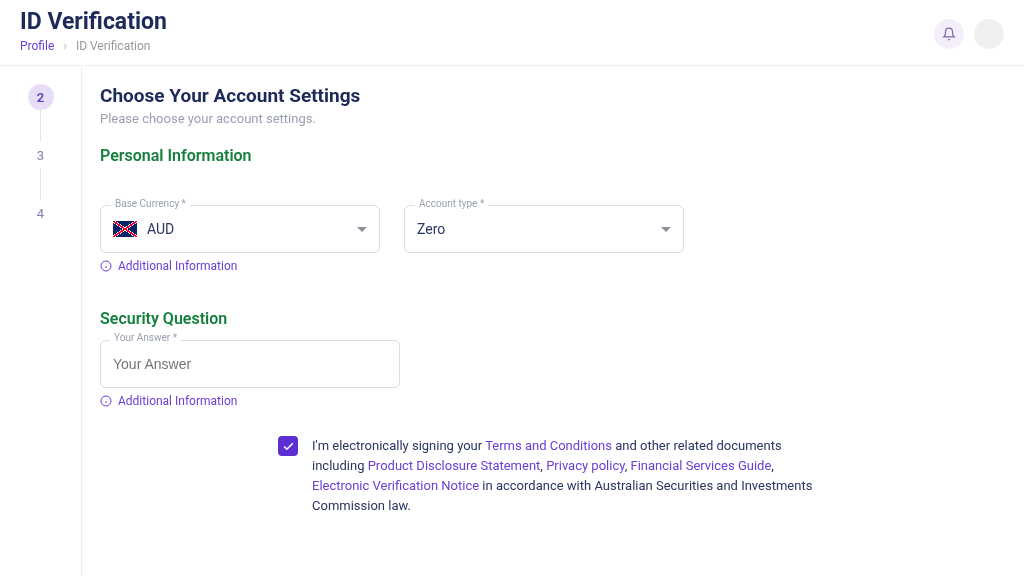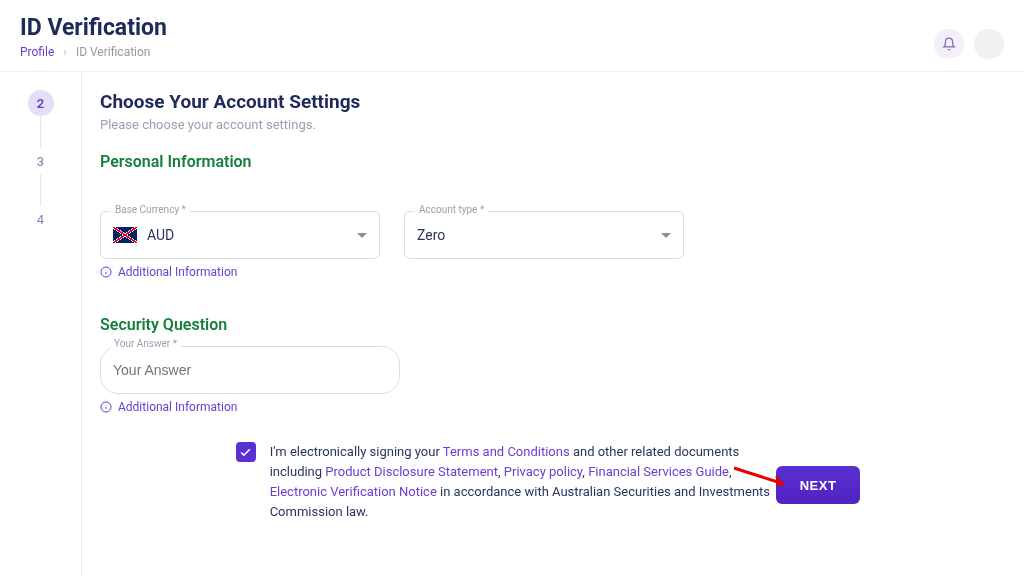--- a/index.html
+++ b/index.html
@@ -6,24 +6,24 @@
   body {
     font-family: -apple-system, BlinkMacSystemFont, "Segoe UI", Roboto, "Helvetica Neue", Arial, sans-serif;
     background: #fff;
     color: #1e2a5a;
     font-size: 14px;
     width: 1024px;
     height: 576px;
     overflow: hidden;
   }
   .header {
-    padding: 14px 20px 12px 20px;
+    padding: 8px 20px 12px 20px;
     border-bottom: 1px solid #eee;
     display: flex;
-    align-items: flex-end;
+    align-items: center;
     justify-content: space-between;
   }
   .header-left h1 {
     font-size: 23px;
     font-weight: 700;
     color: #1e2a5a;
     margin-bottom: 4px;
   }
   .breadcrumb {
     font-size: 12px;
@@ -153,21 +153,21 @@
       linear-gradient(to bottom left,  transparent 45%, #fff 45%, #fff 55%, transparent 55%);
   }
   .flag::after {
     background:
       linear-gradient(to bottom right, transparent 47%, #E4002B 47%, #E4002B 53%, transparent 53%),
       linear-gradient(to bottom left,  transparent 47%, #E4002B 47%, #E4002B 53%, transparent 53%);
   }
 
   .text-input {
     border: 1px solid #dcdce3;
-    border-radius: 18px;
+    border-radius: 6px;
     height: 48px;
     padding: 0 12px;
     font-size: 14px;
     color: #2a3560;
     outline: none;
     width: 100%;
   }
   .text-field {
     position: relative;
   }
@@ -322,23 +322,16 @@
       <div class="consent-left">
         <div class="checkbox">
           <svg viewBox="0 0 24 24">
               <polyline points="20 6 9 17 4 12"></polyline>
             </svg>
         </div>
         <div class="consent-text">
           <span>I'm electronically signing your </span><a>Terms and Conditions</a><span> and other related documents including </span><a>Product Disclosure Statement</a><span>, </span><a>Privacy policy</a><span>, </span><a>Financial Services Guide</a><span>, </span><a>Electronic Verification Notice</a><span> in accordance with Australian Securities and Investments Commission law.</span>
         </div>
       </div>
-      <div style="display:flex;flex-direction:column;align-items:flex-end;position:relative;">
-        <svg class="arrow-annot" width="70" height="30" style="position:absolute;right:58px;top:20px" viewBox="0 0 70 30">
-          <line x1="2" y1="6" x2="52" y2="22" stroke-width="3"></line>
-          <polygon points="52,22 44,14 46,24"></polygon>
-        </svg>
-        <button class="next-btn">NEXT</button>
-      </div>
     </div>
 
   </div>
 </div>
 
 </body></html>

